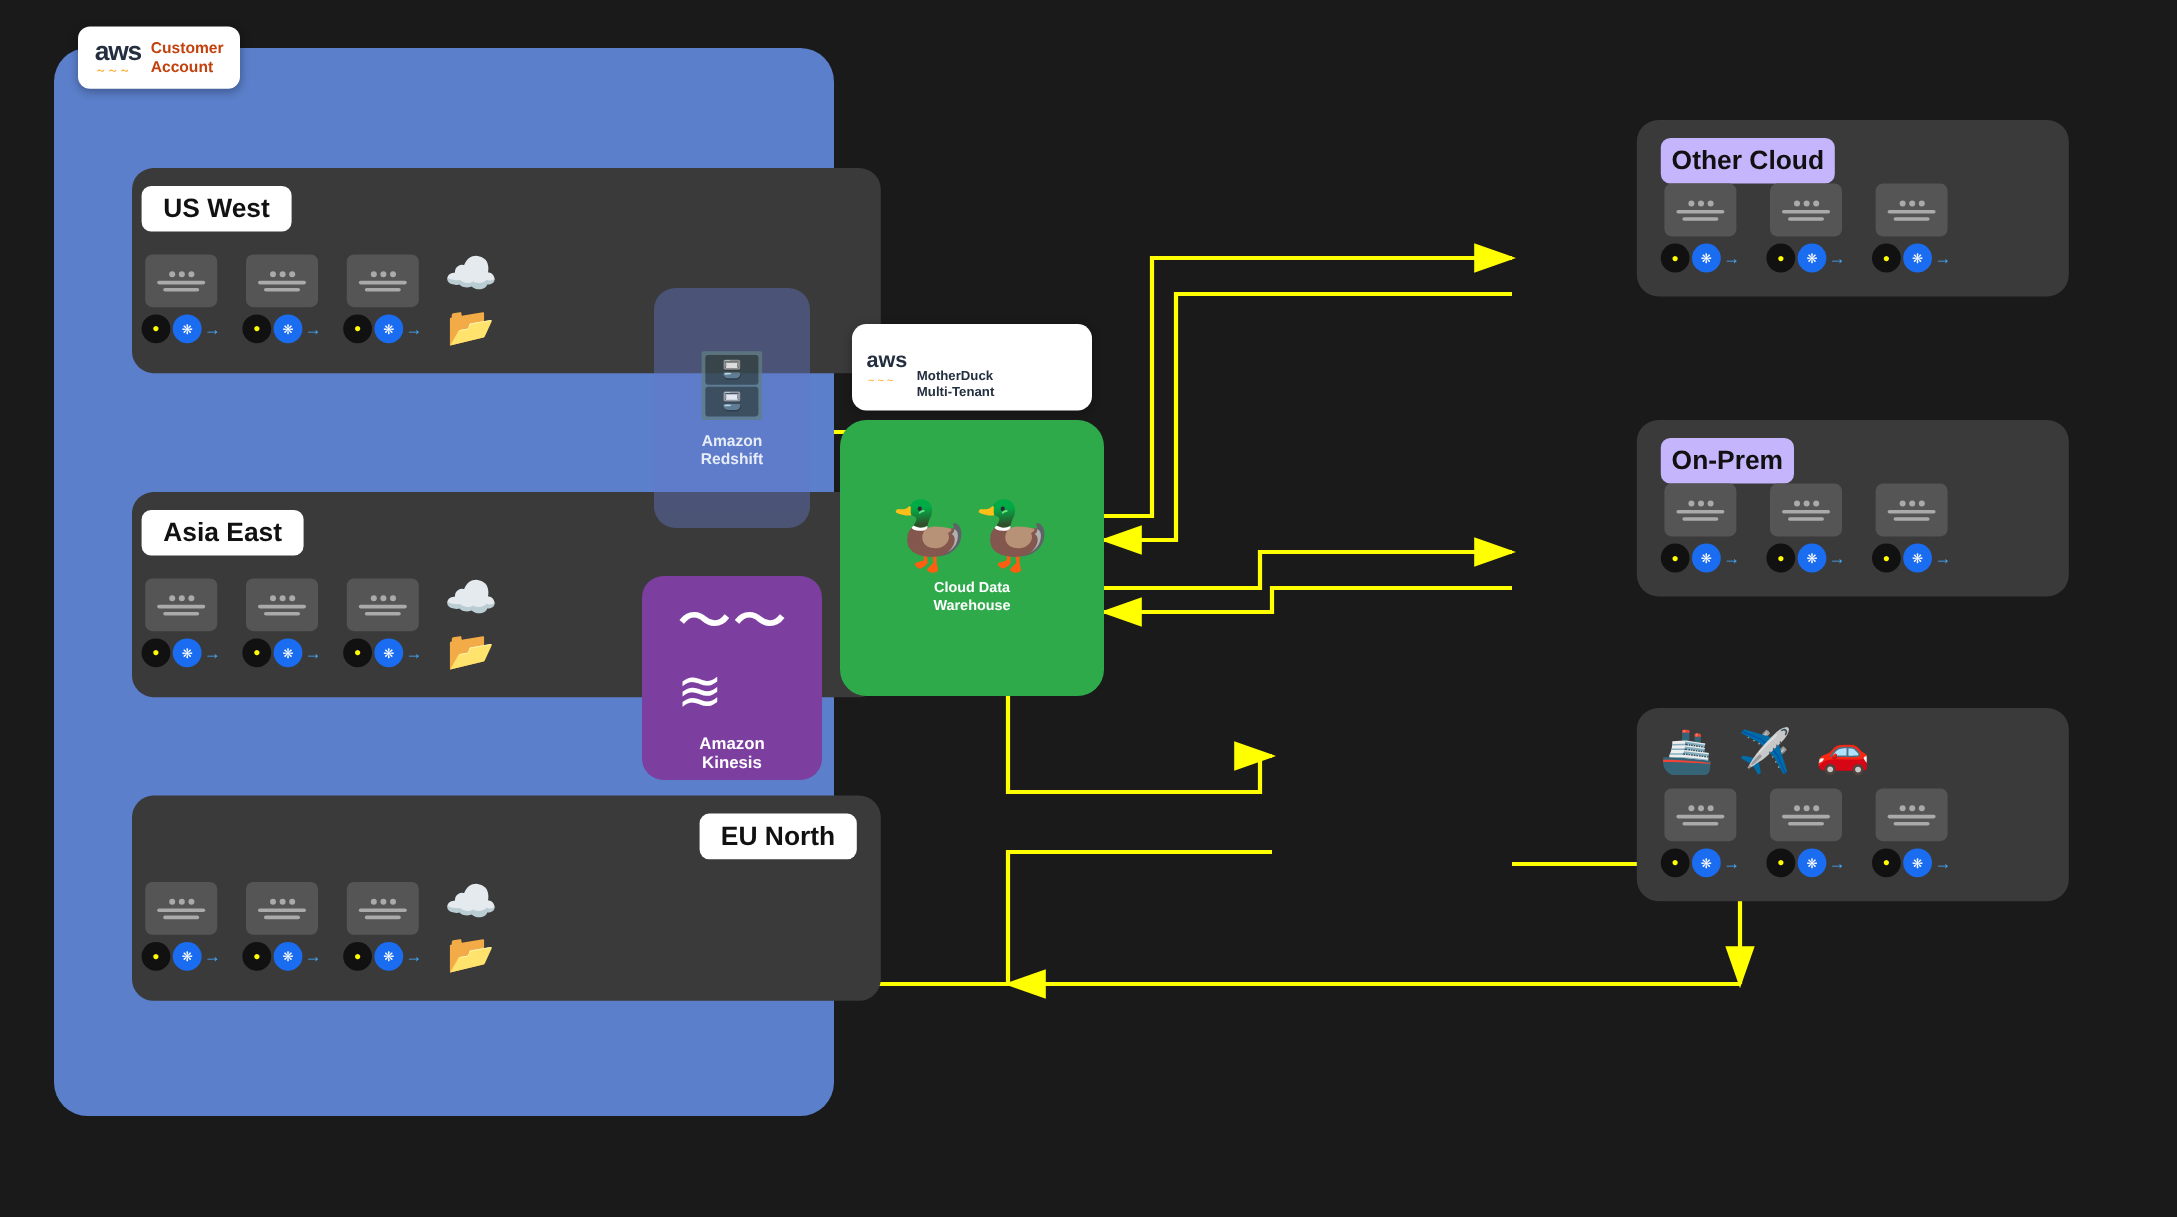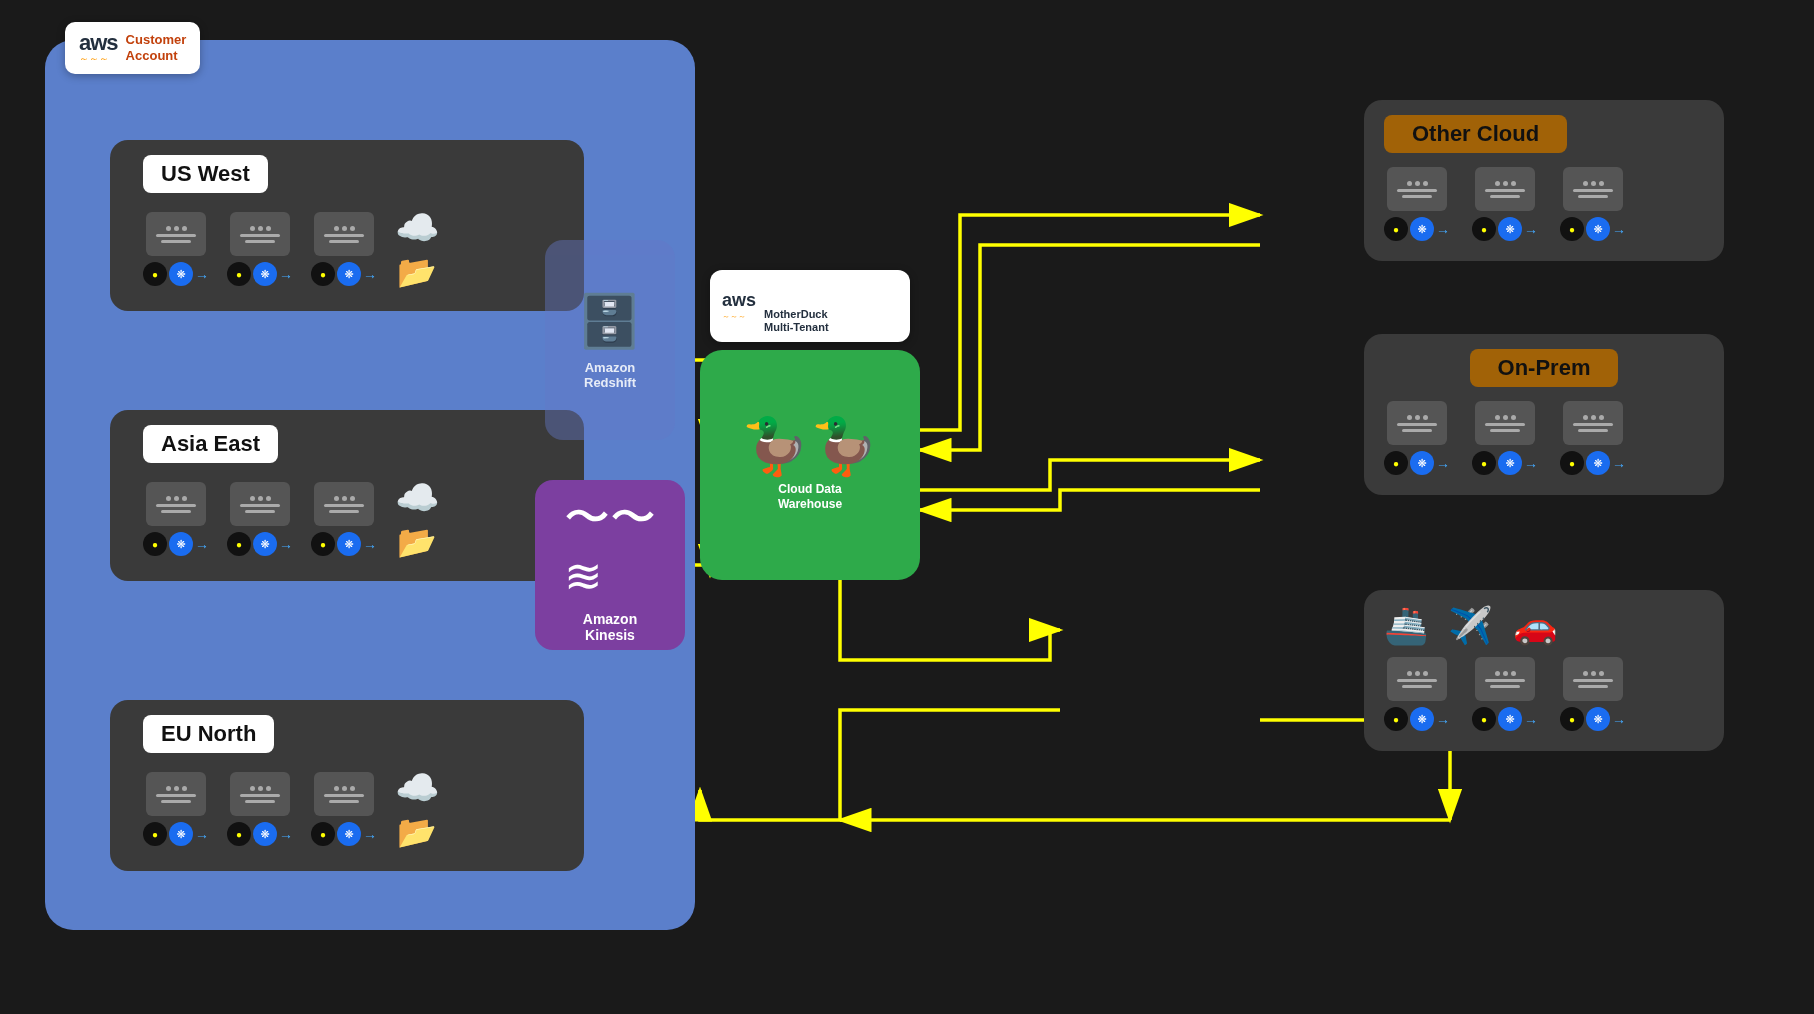--- a/index.html
+++ b/index.html
@@ -60,29 +60,29 @@
       font-size: 13px;
       font-weight: 700;
       color: #c2410c;
       line-height: 1.2;
     }
 
     
     .region-box {
       position: absolute;
       left: 65px;
-      width: 474px;
+      width: 624px;
       background: #3a3a3a;
       border-radius: 18px;
-      padding: 15px 20px 20px 33px;
+      padding: 15px 20px 20px 8px;
     }
 
     .region-us-west { top: 100px; }
     .region-asia-east { top: 370px; }
-    .region-eu-north { top: 660px; }
+    .region-eu-north { top: 623px; text-align: right; }
 
     .region-title-badge {
       background: white;
       border-radius: 8px;
       padding: 6px 18px;
       display: inline-block;
       margin-bottom: 14px;
     }
 
     .region-title-badge span {
@@ -177,29 +177,28 @@
     .right-panel {
       position: absolute;
       right: 90px;
       width: 360px;
       background: #3a3a3a;
       border-radius: 18px;
       padding: 15px 20px 20px 20px;
     }
 
     .other-cloud-panel { top: 100px; }
-    .on-prem-panel { top: 334px; text-align: center; }
+    .on-prem-panel { top: 350px; }
     .iot-panel { top: 590px; }
 
     .right-panel-title {
-      background: #a16207;
+      background: #c4b5fd;
       border-radius: 8px;
-      padding: 6px 28px;
+      padding: 6px 9px;
       display: inline-block;
-      margin-bottom: 14px;
     }
 
     .right-panel-title span {
       font-size: 22px;
       font-weight: 900;
       color: #111;
     }
 
     .panel-servers {
       display: flex;

